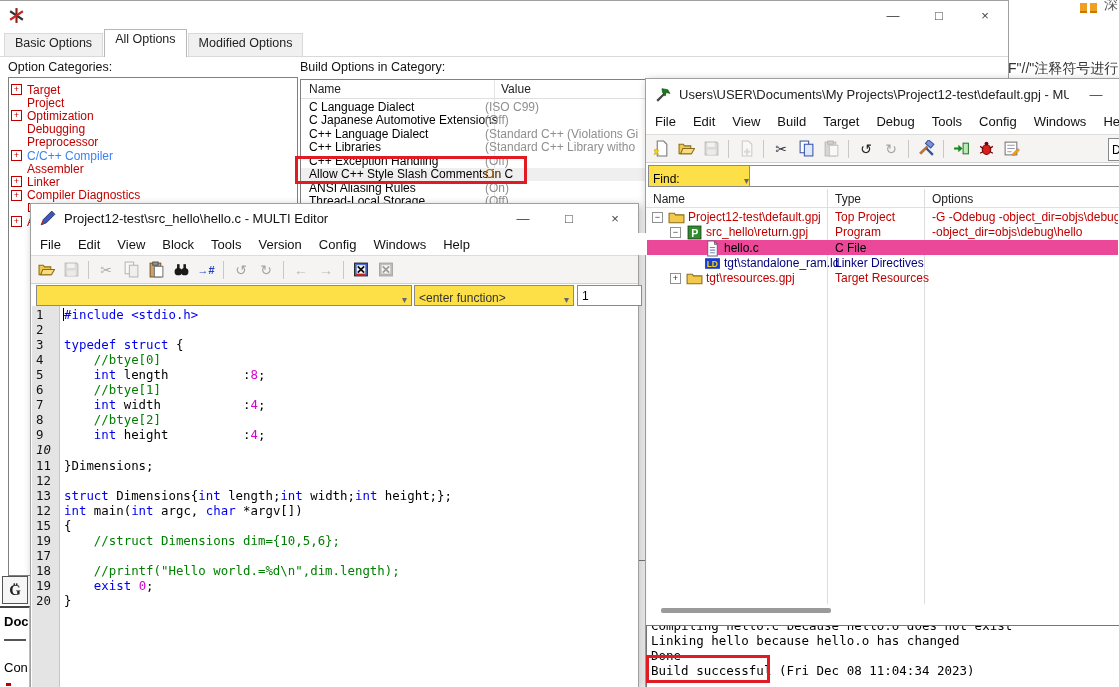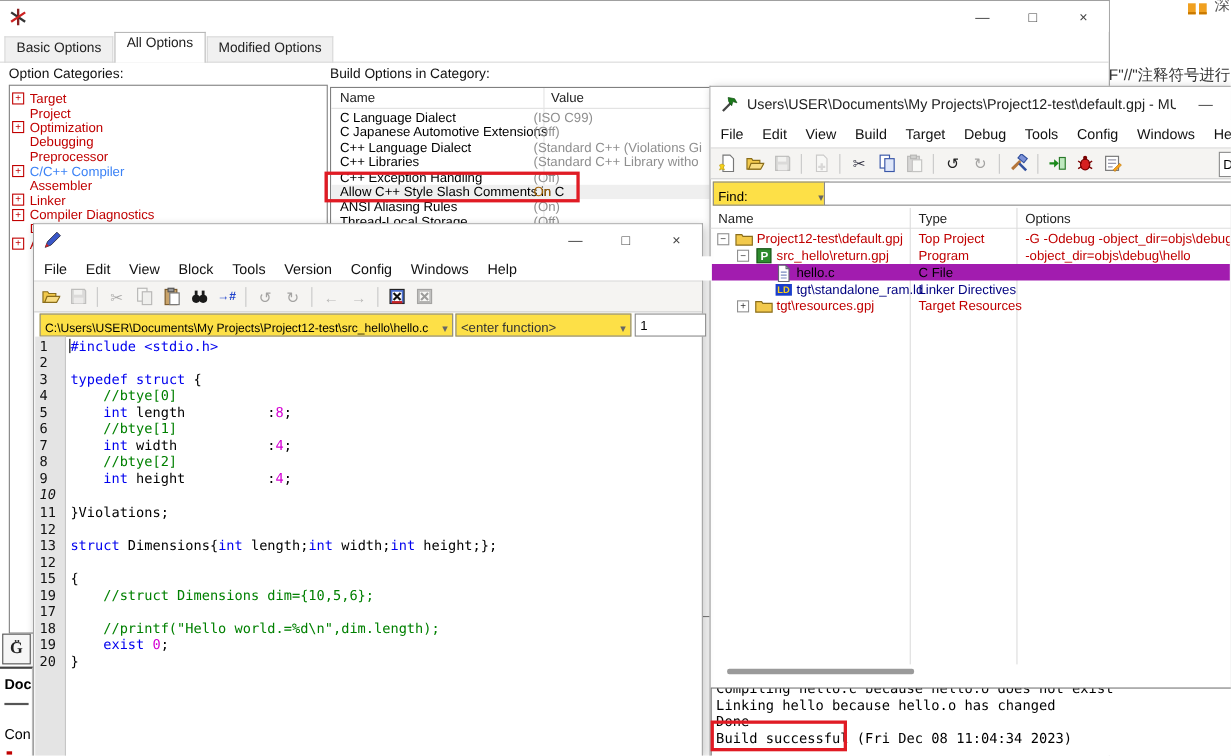--- a/index.html
+++ b/index.html
@@ -53,21 +53,21 @@
   .vline{position:absolute;width:1px;background:#e4e4e4;}
   
   .gutter{position:absolute;background:#e4e4e4;border-right:1px solid #c6c6c6;}
   .cl{position:absolute;left:1px;width:600px;height:15px;font-family:"DejaVu Sans Mono",monospace;font-size:12.4px;line-height:15px;}
   .cl .ln{position:absolute;left:4px;color:#111;}
   .cl .ct{position:absolute;left:32px;white-space:pre;}
   .s-k{color:#0000ee;} .s-c{color:#008000;} .s-n{color:#d400d4;} .s-p{color:#000;}
   .cursor{position:absolute;left:31px;top:1px;width:1px;height:13px;background:#000;}
   
   .tree-row{position:absolute;left:1px;width:471px;height:15px;font-size:12px;white-space:nowrap;}
-  .tree-row.sel{background:#a21caf;}
+  .tree-row.sel{background:#ec4899;}
   .tree-row .ic{position:absolute;top:0;width:16px;height:15px;}
   .tree-row .ic svg{vertical-align:top;}
   .tree-row .xb{position:absolute;top:3px;}
   .tree-row .nm,.tree-row .ty,.tree-row .op{position:absolute;top:1px;}
   .tree-row .ty{left:188px;} .tree-row .op{left:285px;overflow:hidden;width:186px;}
   .t-red{color:#c00000;} .t-navy{color:#000080;} .t-black{color:#000;}
   .colhead{position:absolute;font-size:12px;color:#222;}
   
   #pm-out{position:absolute;left:0;top:546px;width:472px;height:141px;border:1px solid #777;
           background:#fff;overflow:hidden;padding-left:4px;}
@@ -398,20 +398,21 @@
         <div class="outline">Build successful (Fri Dec 08 11:04:34 2023)</div>
       </div>
   </div>
 
   <div class="win" id="ed-win" style="left:30px;top:203px;width:607px;height:484px;border-bottom:none;">
     <div class="titlebar" style="height:29px;">
       <span class="app-ico" id="ed-ico"><svg width="17" height="17" viewBox="0 0 16 16">
             <path d="M2 14l2-5 8-8 3 3-8 8z" fill="#3a57c8" stroke="#223" stroke-width=".7"></path>
             <path d="M2 14l3.2-1.1-2.1-2.1z" fill="#c22"></path>
           </svg></span>
+      <span class="title" style="color:#111;">Project12-test\src_hello\hello.c - MULTI Editor</span>
       <span class="wbtns" id="ed-wbtns">
           <span class="wbtn">—</span>
           <span class="wbtn">□</span>
           <span class="wbtn">×</span>
         </span>
     </div>
     <div class="menubar" id="ed-menu" style="left:0;top:29px;width:607px;height:22px;">
         <span class="menu-item">File</span>
         <span class="menu-item">Edit</span>
         <span class="menu-item">View</span>
@@ -490,21 +491,20 @@
         <span class="tbi dim">
           <svg width="17" height="17" viewBox="0 0 16 16">
             <rect x="1.5" y="2" width="12" height="12" fill="#4a6fd0" stroke="#222"></rect>
             <rect x="3.5" y="4" width="8" height="8" fill="#fff"></rect>
             <path d="M4.5 5l6 6M10.5 5l-6 6" stroke="#111" stroke-width="1.8"></path>
             <rect x="3" y="12" width="9" height="2" fill="#c22"></rect>
           </svg>
         </span>
       </div>
     <div class="combo" style="left:5px;top:81px;width:366px;height:19px;">
-      <span style="overflow:hidden;">C:\Users\USER\Documents\My Projects\Project12-test\src_hello\hello.c</span>
       <span class="chev">▾</span>
     </div>
     <div class="combo" style="left:383px;top:81px;width:150px;height:19px;font-size:12px;color:#333;">
       <span>&lt;enter function&gt;</span>
       <span class="chev">▾</span>
     </div>
     <div class="field" style="left:546px;top:81px;width:55px;height:19px;">1</div>
     <div class="gutter" style="left:1px;top:102px;width:27px;height:382px;"></div>
 
   <div id="ed-code" style="position: absolute; left: 0px; top: 0px;">
@@ -544,32 +544,33 @@
         <div class="cl" style="top: 223.4px; position: absolute;">
           <span class="ln">9</span>
           <span class="ct"><span class="s-p">    </span><span class="s-k">int</span><span class="s-p"> height</span><span class="s-p">          :</span><span class="s-n">4</span><span class="s-p">;</span></span>
         </div>
         <div class="cl" style="top: 238.45px; position: absolute; font-style: italic;">
           <span class="ln">10</span>
           <span class="ct"></span>
         </div>
         <div class="cl" style="top: 253.5px; position: absolute;">
           <span class="ln">11</span>
-          <span class="ct"><span class="s-p">}Violations;</span></span>
+          <span class="ct"><span class="s-p">}Dimensions;</span></span>
         </div>
         <div class="cl" style="top: 268.55px; position: absolute; padding-left: 32px;">
           <span class="ln">12</span>
           <span class="ct"></span>
         </div>
         <div class="cl" style="top: 283.6px; position: absolute;">
           <span class="ln">13</span>
           <span class="ct"><span class="s-k">struct</span><span class="s-p"> Dimensions{</span><span class="s-k">int</span><span class="s-p"> length;</span><span class="s-k">int</span><span class="s-p"> width;</span><span class="s-k">int</span><span class="s-p"> height;};</span></span>
         </div>
         <div class="cl" style="top: 298.65px; position: absolute;">
           <span class="ln">12</span>
+          <span class="ct"><span class="s-k">int</span><span class="s-p"> main(</span><span class="s-k">int</span><span class="s-p"> argc, </span><span class="s-k">char</span><span class="s-p"> *argv[])</span></span>
         </div>
         <div class="cl" style="top: 313.7px; position: absolute;">
           <span class="ln">15</span>
           <span class="ct"><span class="s-p">{</span></span>
         </div>
         <div class="cl" style="top: 328.75px; position: absolute;">
           <span class="ln">19</span>
           <span class="ct"><span class="s-c">    //struct Dimensions dim={10,5,6};</span></span>
         </div>
         <div class="cl" style="top: 343.8px; position: absolute;">

